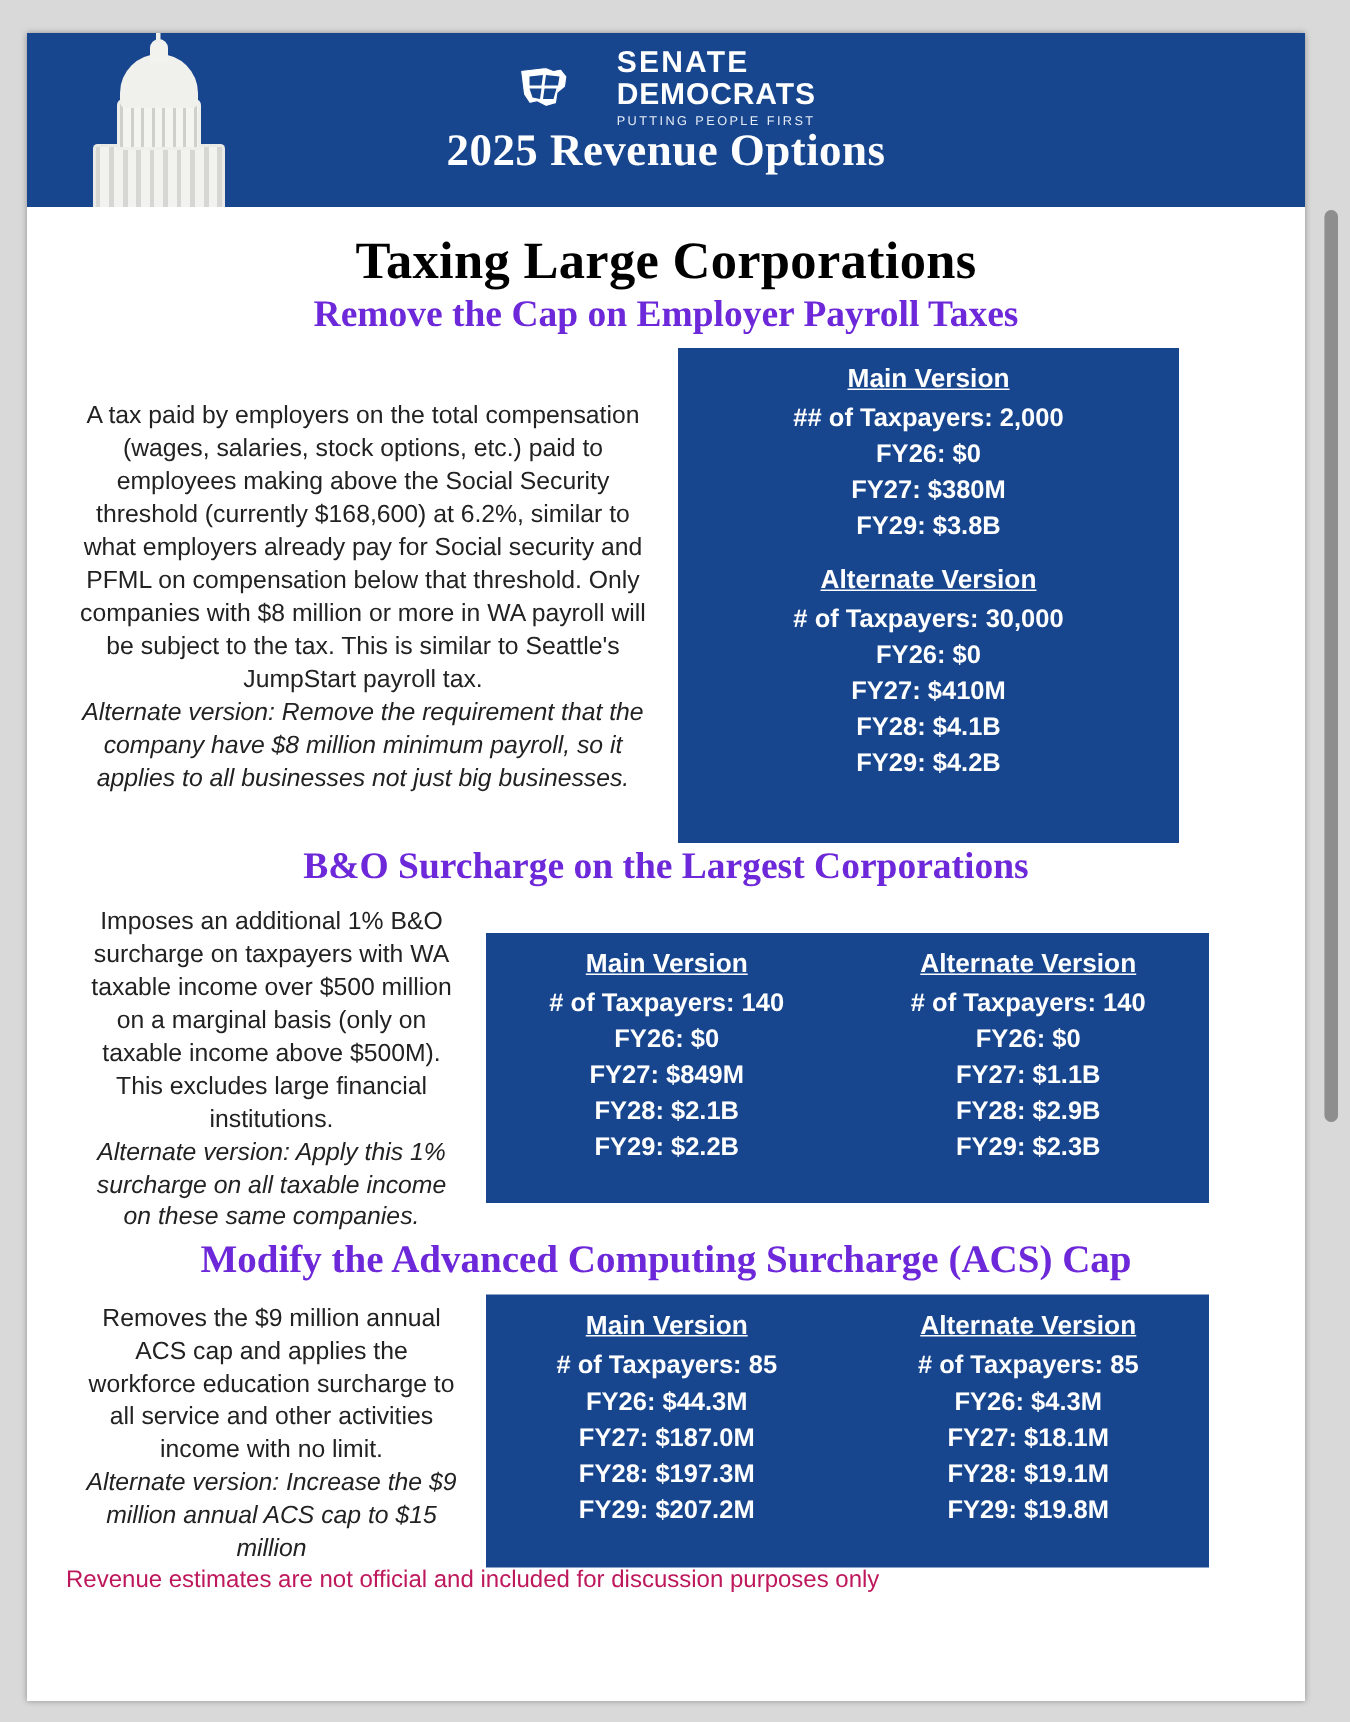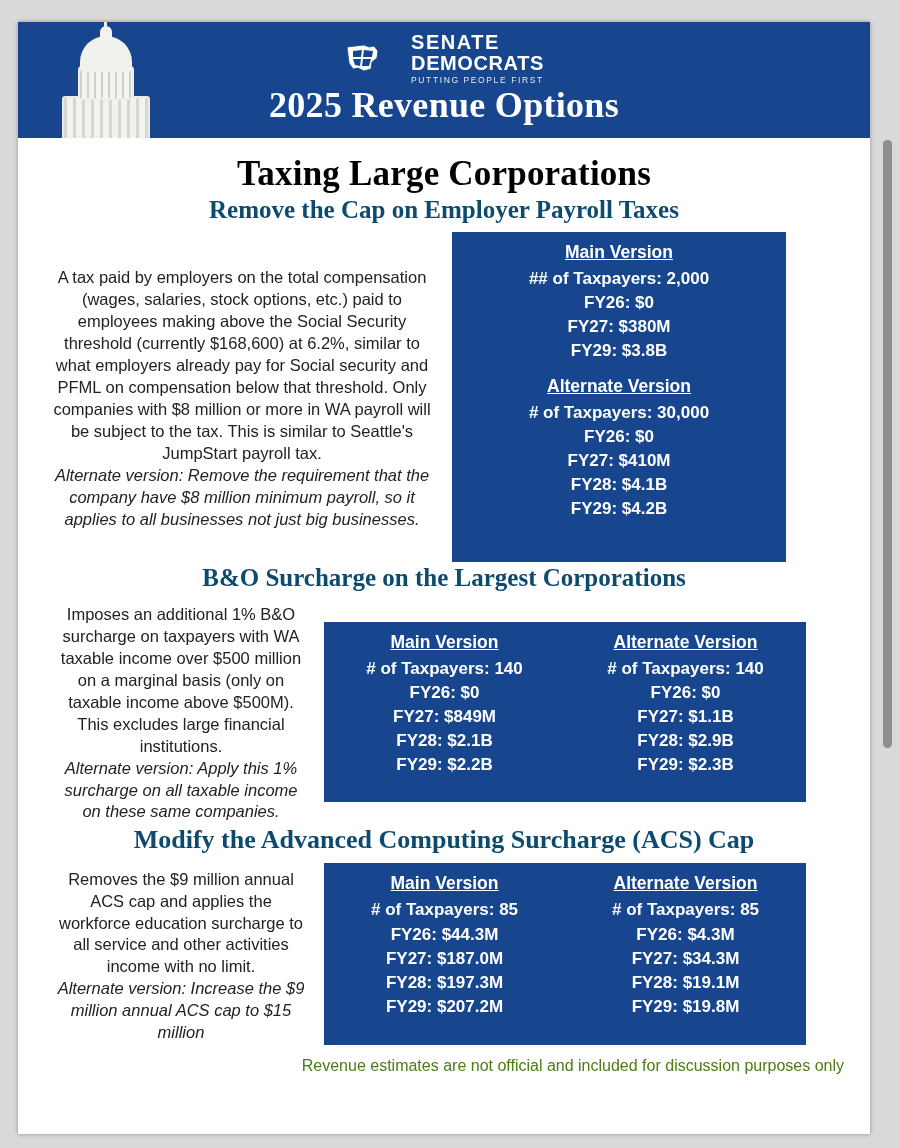--- a/index.html
+++ b/index.html
@@ -146,42 +146,42 @@
     color: #e6ecf7;
   }
   .header-title {
     position: absolute;
     left: 0; right: 0;
     top: 62px;
     text-align: center;
     color: #ffffff;
     font-family: "Liberation Serif", serif;
     font-weight: bold;
-    font-size: 36px;
+    font-size: 30px;
     letter-spacing: 0.3px;
   }
   
   .body {
     padding: 10px 26px 0 26px;
   }
   .page-title {
     text-align: center;
     font-family: "Liberation Serif", serif;
     font-weight: bold;
     font-size: 35px;
     color: #000;
     margin: 6px 0 2px 0;
     letter-spacing: 0.2px;
   }
   .section-head {
     text-align: center;
     font-family: "Liberation Serif", serif;
     font-weight: bold;
     font-size: 25px;
-    color: #0c4a6e;
+    color: #6d28d9;
     margin: 2px 0 8px 0;
   }
   .section-head.wide {
     font-size: 26px;
   }
   .row {
     display: flex;
     align-items: center;
     gap: 16px;
   }
@@ -221,24 +221,24 @@
   
   .sec1 .desc { width: 380px; padding: 4px 4px 0 8px; }
   .sec1 .box { width: 334px; min-height: 330px; }
   
   .sec2 .desc { width: 250px; padding: 4px 2px 0 12px; }
   .sec2 .box { width: 482px; min-height: 180px; }
   
   .sec3 .desc { width: 250px; padding: 4px 2px 0 12px; }
   .sec3 .box { width: 482px; min-height: 182px; }
   .footer-note {
-    text-align: right;
+    text-align: left;
     font-size: 16px;
-    color: #4d7c0f;
-    margin-top: 12px;
+    color: #be185d;
+    margin-top: 0;
     padding-bottom: 8px;
   }
   
   .scrollbar {
     position: absolute;
     right: 8px;
     top: 140px;
     width: 9px;
     height: 608px;
     background: #b9b9b9;
@@ -361,21 +361,21 @@
               <div class="vline"># of Taxpayers: 85</div>
               <div class="vline">FY26: $44.3M</div>
               <div class="vline">FY27: $187.0M</div>
               <div class="vline">FY28: $197.3M</div>
               <div class="vline">FY29: $207.2M</div>
             </div>
             <div class="box-col">
               <div class="vtitle">Alternate Version</div>
               <div class="vline"># of Taxpayers: 85</div>
               <div class="vline">FY26: $4.3M</div>
-              <div class="vline">FY27: $34.3M</div>
+              <div class="vline">FY27: $18.1M</div>
               <div class="vline">FY28: $19.1M</div>
               <div class="vline">FY29: $19.8M</div>
             </div>
           </div>
         </div>
       </div>
 
       <div class="footer-note">Revenue estimates are not official and included for discussion purposes only</div>
 
     </div>

